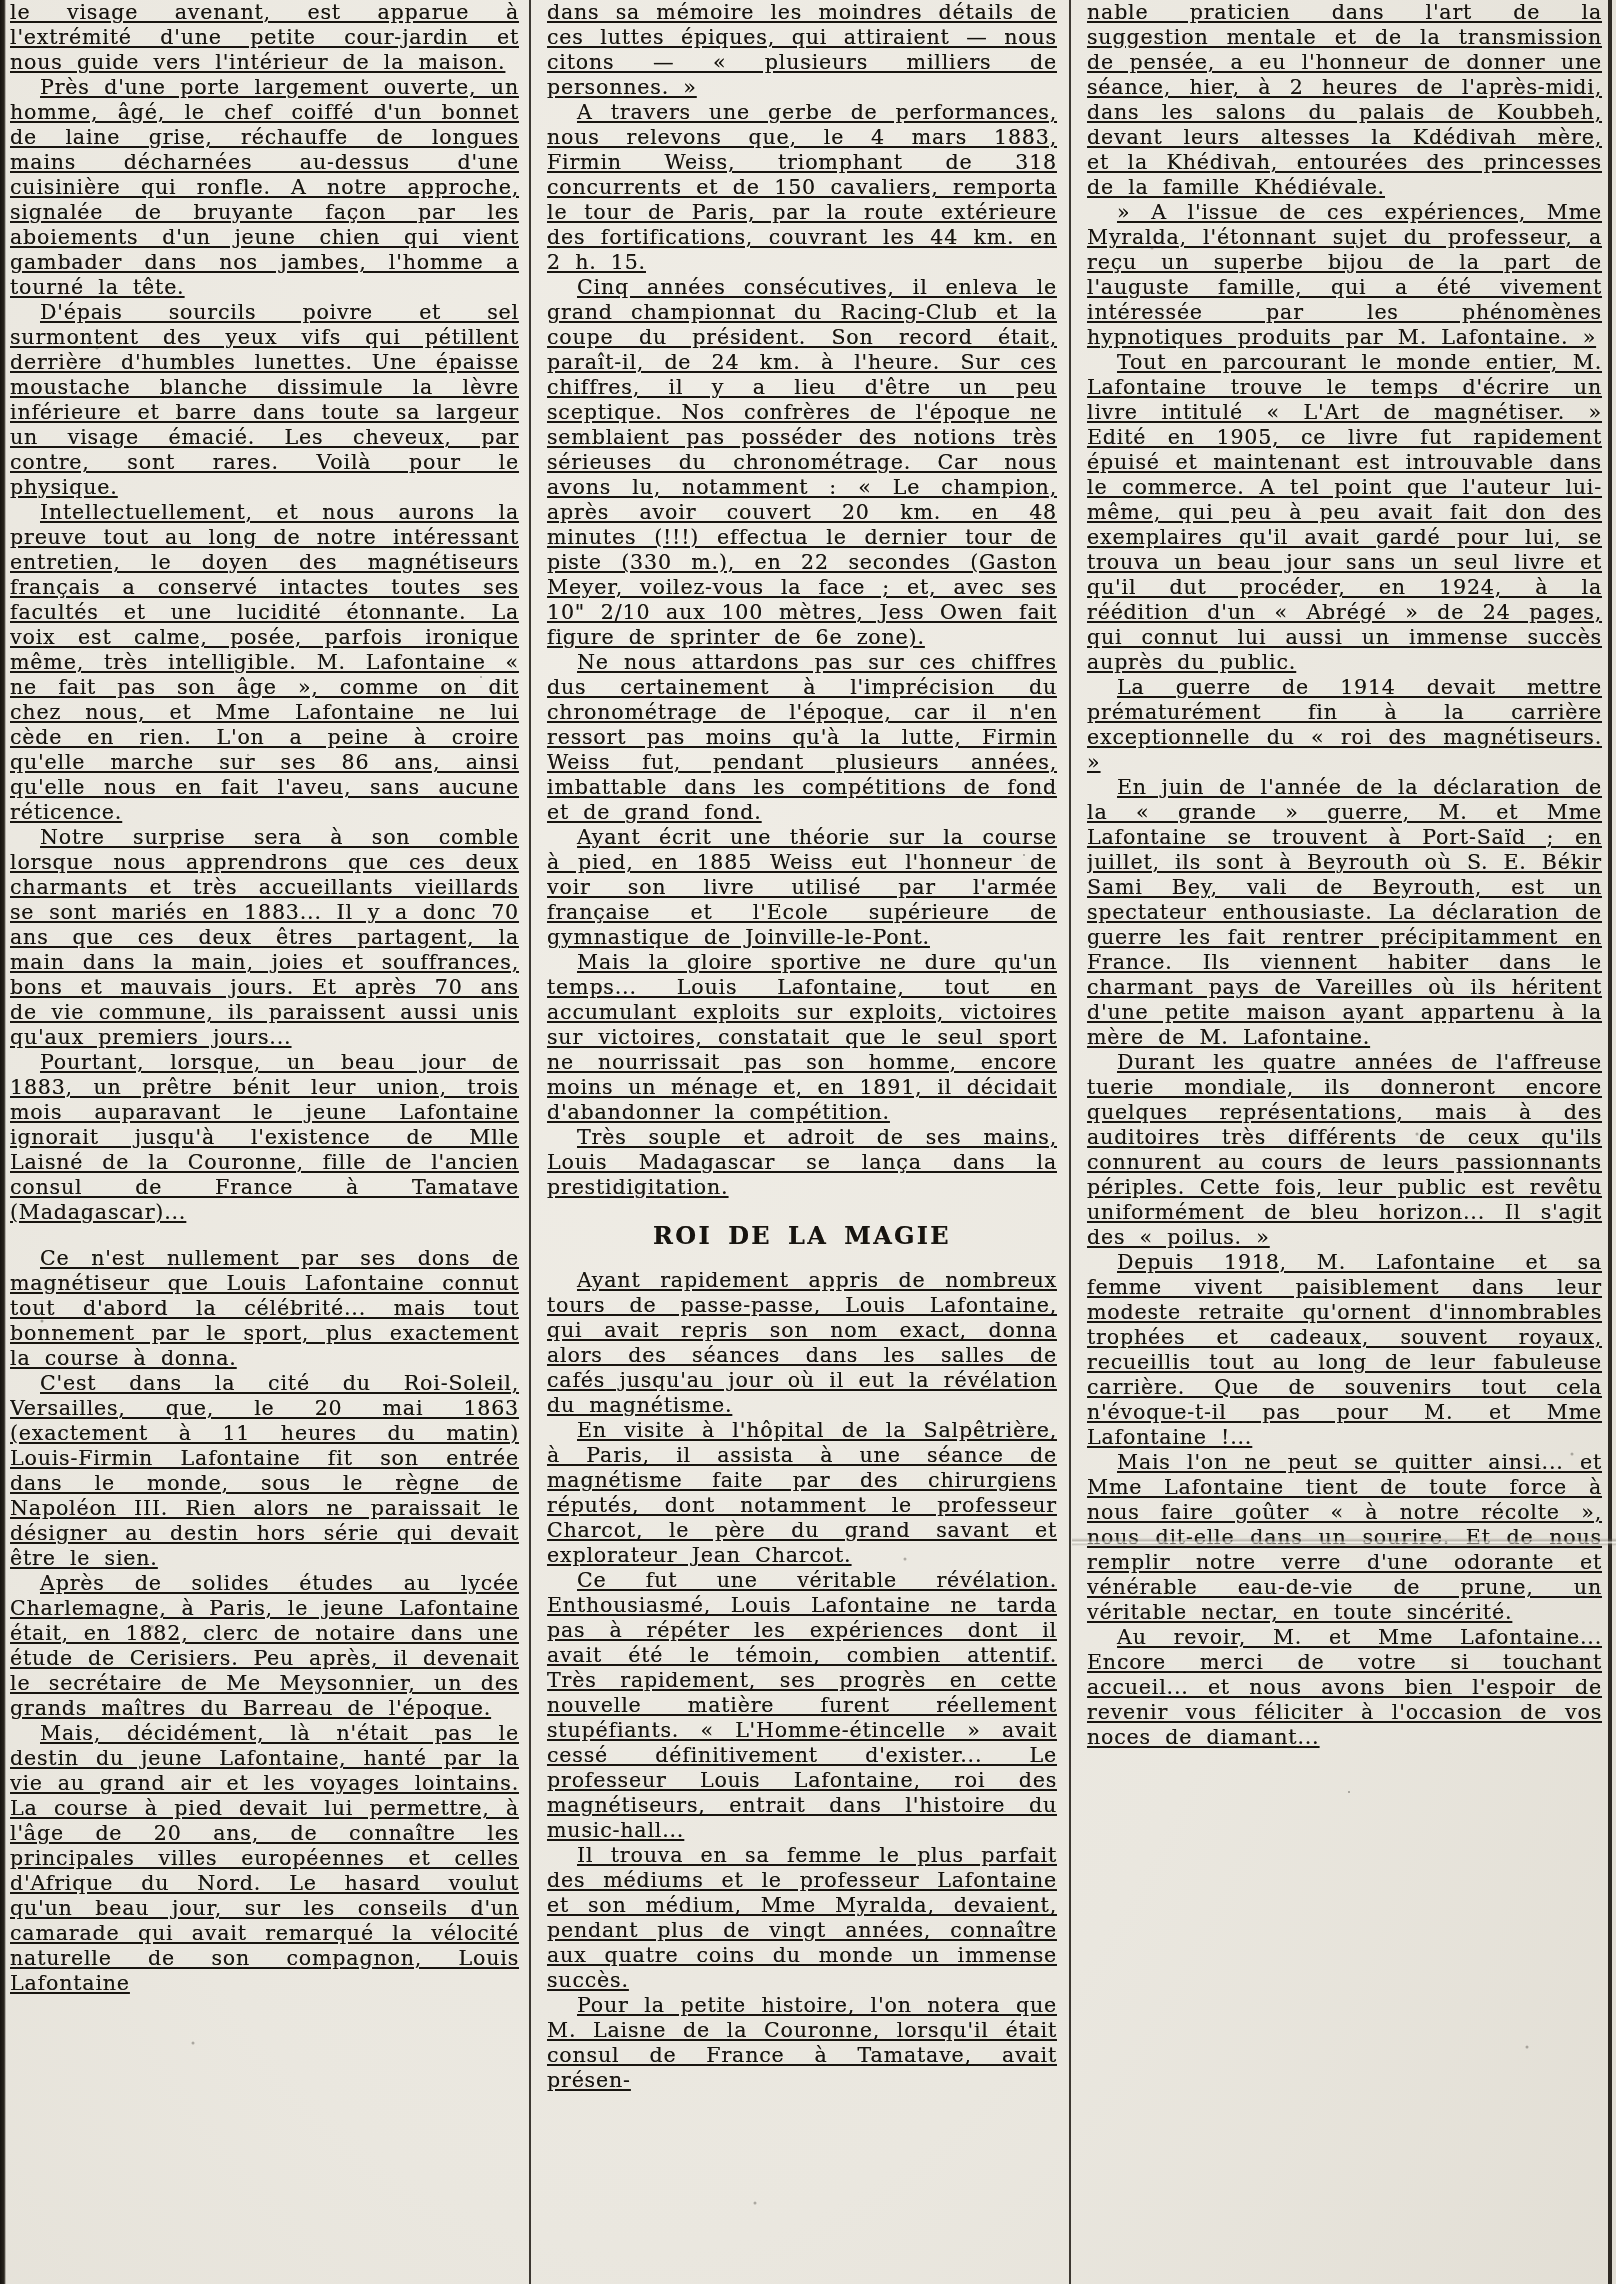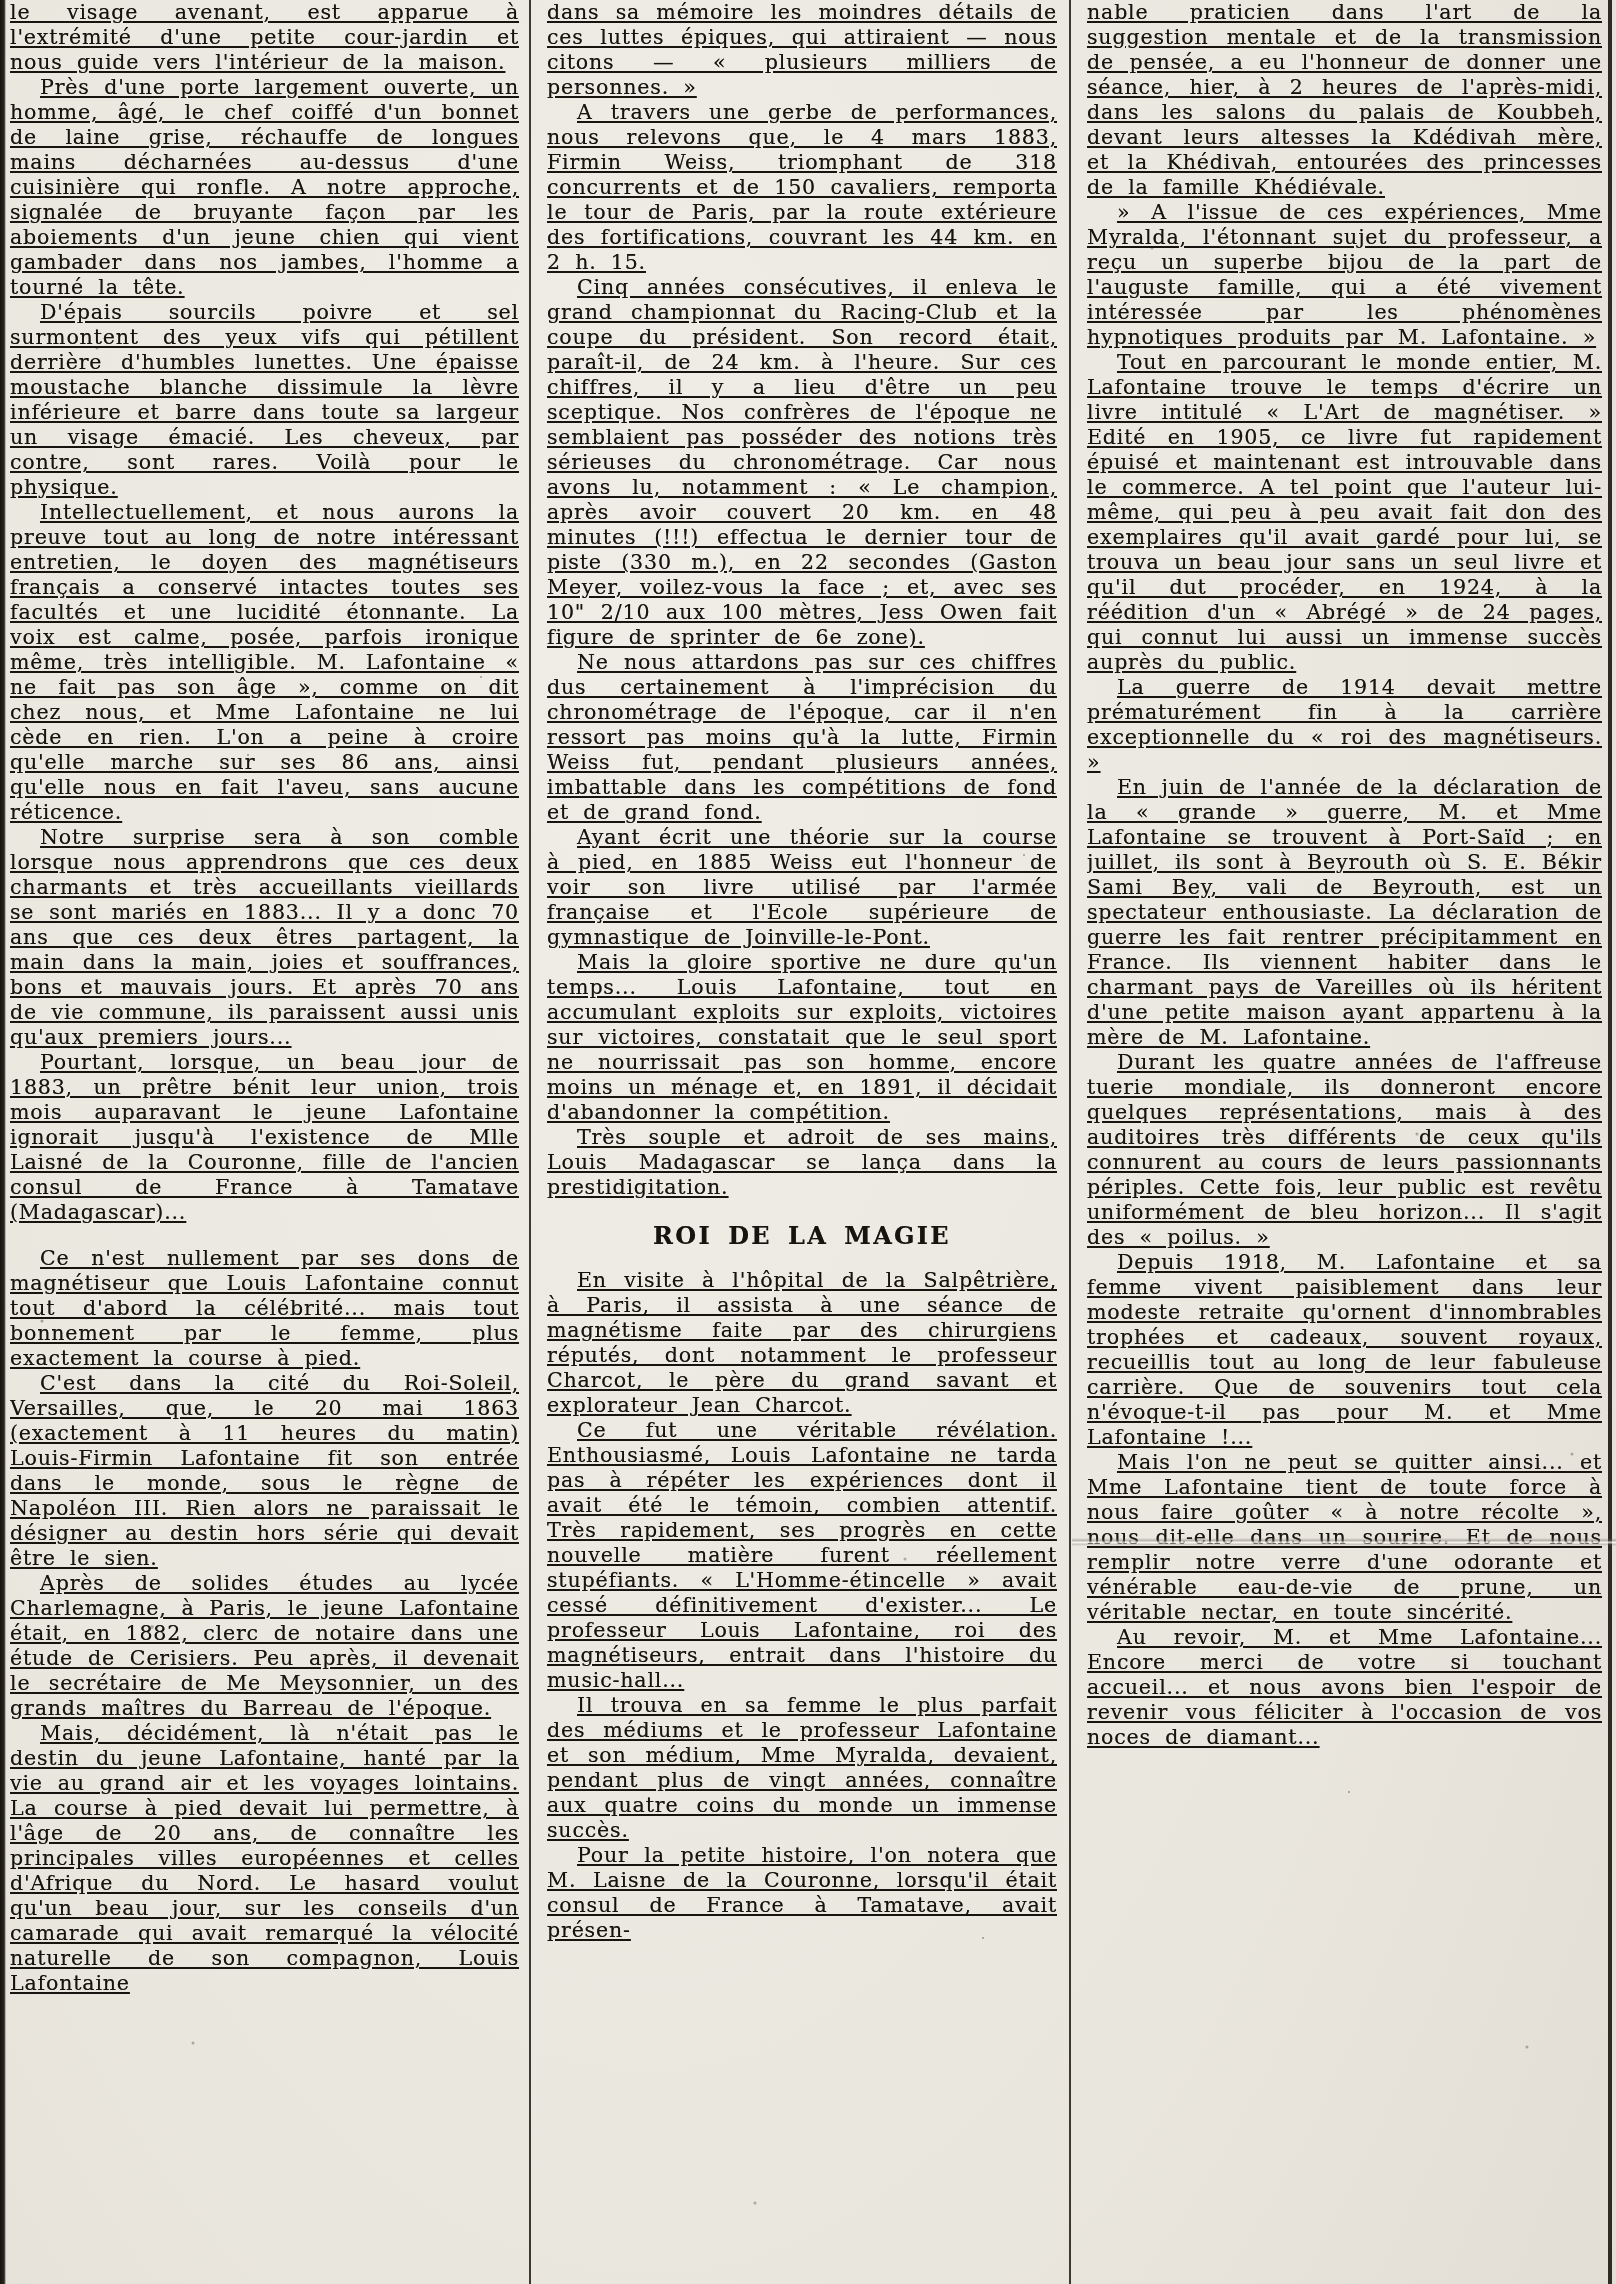--- a/index.html
+++ b/index.html
@@ -71,37 +71,38 @@
   <div class="edge-left"></div>
   <div class="column" id="col1">
       <p class="para">le visage avenant, est apparue à l'extrémité d'une petite cour-jardin et nous guide vers l'intérieur de la maison.</p>
       <p class="para indent">Près d'une porte largement ouverte, un homme, âgé, le chef coiffé d'un bonnet de laine grise, réchauffe de longues mains décharnées au-dessus d'une cuisinière qui ronfle. A notre approche, signalée de bruyante façon par les aboiements d'un jeune chien qui vient gambader dans nos jambes, l'homme a tourné la tête.</p>
       <p class="para indent">D'épais sourcils poivre et sel surmontent des yeux vifs qui pétillent derrière d'humbles lunettes. Une épaisse moustache blanche dissimule la lèvre inférieure et barre dans toute sa largeur un visage émacié. Les cheveux, par contre, sont rares. Voilà pour le physique.</p>
       <p class="para indent">Intellectuellement, et nous aurons la preuve tout au long de notre intéressant entretien, le doyen des magnétiseurs français a conservé intactes toutes ses facultés et une lucidité étonnante. La voix est calme, posée, parfois ironique même, très intelligible. M. Lafontaine « ne fait pas son âge », comme on dit chez nous, et Mme Lafontaine ne lui cède en rien. L'on a peine à croire qu'elle marche sur ses 86 ans, ainsi qu'elle nous en fait l'aveu, sans aucune réticence.</p>
       <p class="para indent">Notre surprise sera à son comble lorsque nous apprendrons que ces deux charmants et très accueillants vieillards se sont mariés en 1883... Il y a donc 70 ans que ces deux êtres partagent, la main dans la main, joies et souffrances, bons et mauvais jours. Et après 70 ans de vie commune, ils paraissent aussi unis qu'aux premiers jours...</p>
       <p class="para indent">Pourtant, lorsque, un beau jour de 1883, un prêtre bénit leur union, trois mois auparavant le jeune Lafontaine ignorait jusqu'à l'existence de Mlle Laisné de la Couronne, fille de l'ancien consul de France à Tamatave (Madagascar)...</p>
       <h3 class="col-heading">
       </h3>
-      <p class="para indent">Ce n'est nullement par ses dons de magnétiseur que Louis Lafontaine connut tout d'abord la célébrité... mais tout bonnement par le femme, plus exactement la course à pied.</p>
+      <p class="para indent">Ce n'est nullement par ses dons de magnétiseur que Louis Lafontaine connut tout d'abord la célébrité... mais tout bonnement par le sport, plus exactement la course à donna.</p>
       <p class="para indent">C'est dans la cité du Roi-Soleil, Versailles, que, le 20 mai 1863 (exactement à 11 heures du matin) Louis-Firmin Lafontaine fit son entrée dans le monde, sous le règne de Napoléon III. Rien alors ne paraissait le désigner au destin hors série qui devait être le sien.</p>
       <p class="para indent">Après de solides études au lycée Charlemagne, à Paris, le jeune Lafontaine était, en 1882, clerc de notaire dans une étude de Cerisiers. Peu après, il devenait le secrétaire de Me Meysonnier, un des grands maîtres du Barreau de l'époque.</p>
       <p class="para indent">Mais, décidément, là n'était pas le destin du jeune Lafontaine, hanté par la vie au grand air et les voyages lointains. La course à pied devait lui permettre, à l'âge de 20 ans, de connaître les principales villes européennes et celles d'Afrique du Nord. Le hasard voulut qu'un beau jour, sur les conseils d'un camarade qui avait remarqué la vélocité naturelle de son compagnon, Louis Lafontaine</p>
     </div>
   <div class="rule r1"></div>
   <div class="column" id="col2">
       <p class="para">dans sa mémoire les moindres détails de ces luttes épiques, qui attiraient — nous citons — « plusieurs milliers de personnes. »</p>
       <p class="para indent">A travers une gerbe de performances, nous relevons que, le 4 mars 1883, Firmin Weiss, triomphant de 318 concurrents et de 150 cavaliers, remporta le tour de Paris, par la route extérieure des fortifications, couvrant les 44 km. en 2 h. 15.</p>
       <p class="para indent">Cinq années consécutives, il enleva le grand championnat du Racing-Club et la coupe du président. Son record était, paraît-il, de 24 km. à l'heure. Sur ces chiffres, il y a lieu d'être un peu sceptique. Nos confrères de l'époque ne semblaient pas posséder des notions très sérieuses du chronométrage. Car nous avons lu, notamment : « Le champion, après avoir couvert 20 km. en 48 minutes (!!!) effectua le dernier tour de piste (330 m.), en 22 secondes (Gaston Meyer, voilez-vous la face ; et, avec ses 10" 2/10 aux 100 mètres, Jess Owen fait figure de sprinter de 6e zone).</p>
       <p class="para indent">Ne nous attardons pas sur ces chiffres dus certainement à l'imprécision du chronométrage de l'époque, car il n'en ressort pas moins qu'à la lutte, Firmin Weiss fut, pendant plusieurs années, imbattable dans les compétitions de fond et de grand fond.</p>
       <p class="para indent">Ayant écrit une théorie sur la course à pied, en 1885 Weiss eut l'honneur de voir son livre utilisé par l'armée française et l'Ecole supérieure de gymnastique de Joinville-le-Pont.</p>
       <p class="para indent">Mais la gloire sportive ne dure qu'un temps... Louis Lafontaine, tout en accumulant exploits sur exploits, victoires sur victoires, constatait que le seul sport ne nourrissait pas son homme, encore moins un ménage et, en 1891, il décidait d'abandonner la compétition.</p>
       <p class="para indent">Très souple et adroit de ses mains, Louis Madagascar se lança dans la prestidigitation.</p>
       <h3 class="col-heading">
         <span>ROI DE LA MAGIE</span>
       </h3>
+      <p class="para indent">Ayant rapidement appris de nombreux tours de passe-passe, Louis Lafontaine, qui avait repris son nom exact, donna alors des séances dans les salles de cafés jusqu'au jour où il eut la révélation du magnétisme.</p>
       <p class="para indent">En visite à l'hôpital de la Salpêtrière, à Paris, il assista à une séance de magnétisme faite par des chirurgiens réputés, dont notamment le professeur Charcot, le père du grand savant et explorateur Jean Charcot.</p>
       <p class="para indent">Ce fut une véritable révélation. Enthousiasmé, Louis Lafontaine ne tarda pas à répéter les expériences dont il avait été le témoin, combien attentif. Très rapidement, ses progrès en cette nouvelle matière furent réellement stupéfiants. « L'Homme-étincelle » avait cessé définitivement d'exister... Le professeur Louis Lafontaine, roi des magnétiseurs, entrait dans l'histoire du music-hall...</p>
       <p class="para indent">Il trouva en sa femme le plus parfait des médiums et le professeur Lafontaine et son médium, Mme Myralda, devaient, pendant plus de vingt années, connaître aux quatre coins du monde un immense succès.</p>
       <p class="para indent">Pour la petite histoire, l'on notera que M. Laisne de la Couronne, lorsqu'il était consul de France à Tamatave, avait présen-</p>
     </div>
   <div class="rule r2"></div>
   <div class="column" id="col3">
       <p class="para">nable praticien dans l'art de la suggestion mentale et de la transmission de pensée, a eu l'honneur de donner une séance, hier, à 2 heures de l'après-midi, dans les salons du palais de Koubbeh, devant leurs altesses la Kdédivah mère, et la Khédivah, entourées des princesses de la famille Khédiévale.</p>
       <p class="para indent">» A l'issue de ces expériences, Mme Myralda, l'étonnant sujet du professeur, a reçu un superbe bijou de la part de l'auguste famille, qui a été vivement intéressée par les phénomènes hypnotiques produits par M. Lafontaine. »</p>
       <p class="para indent">Tout en parcourant le monde entier, M. Lafontaine trouve le temps d'écrire un livre intitulé « L'Art de magnétiser. » Edité en 1905, ce livre fut rapidement épuisé et maintenant est introuvable dans le commerce. A tel point que l'auteur lui-même, qui peu à peu avait fait don des exemplaires qu'il avait gardé pour lui, se trouva un beau jour sans un seul livre et qu'il dut procéder, en 1924, à la réédition d'un « Abrégé » de 24 pages, qui connut lui aussi un immense succès auprès du public.</p>

